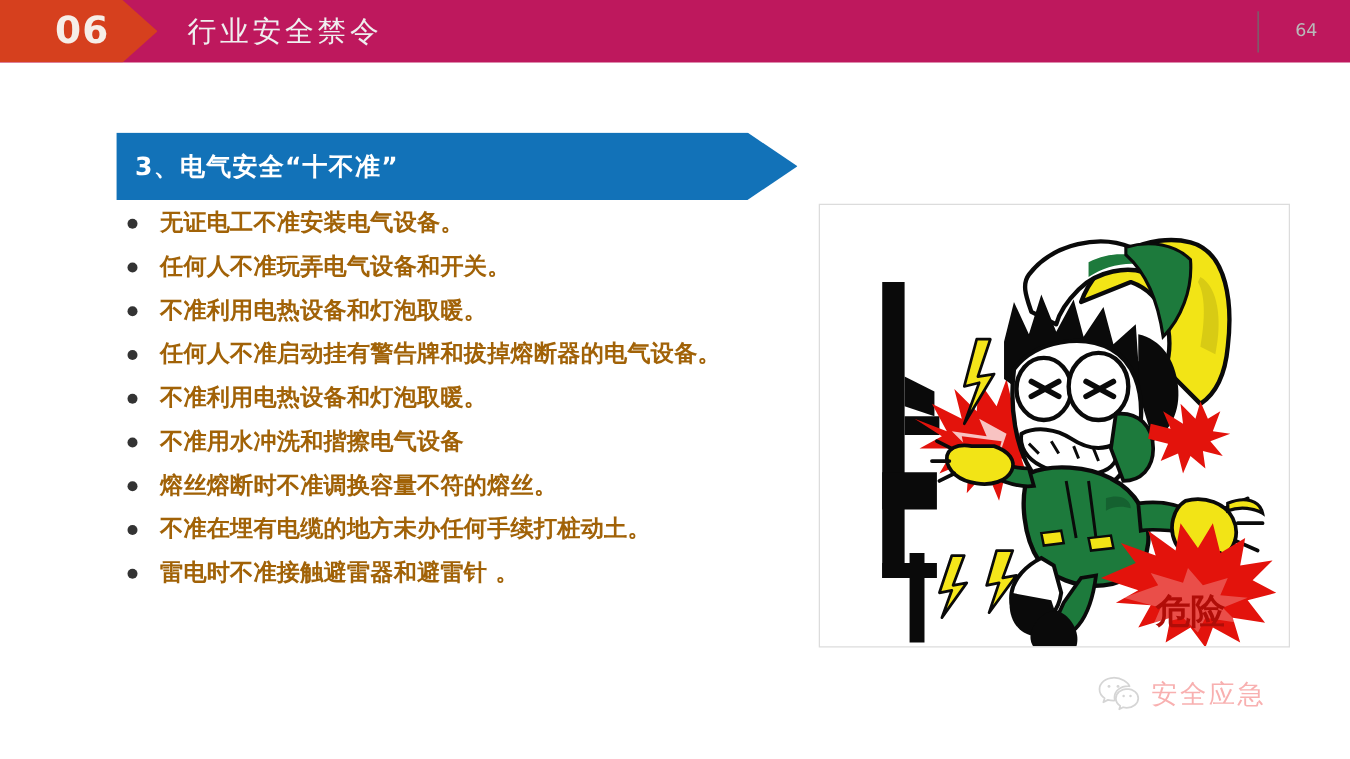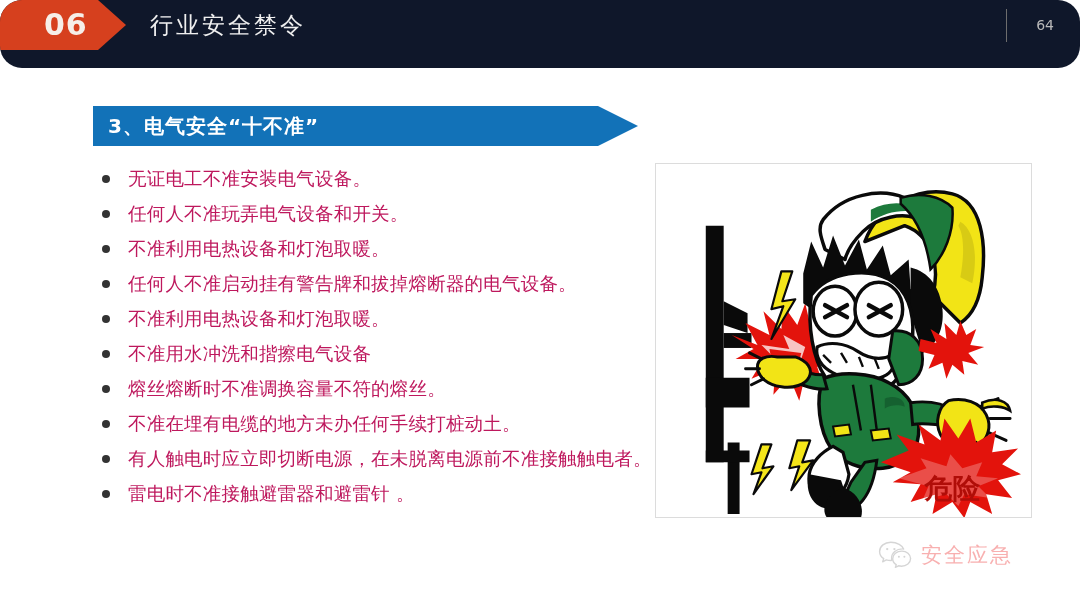--- a/index.html
+++ b/index.html
@@ -13,24 +13,23 @@
     position: relative;
     overflow: hidden;
     font-family: "DejaVu Sans", "Liberation Sans", sans-serif;
   }
 
   
   .header {
     position: absolute;
     left: 0; top: 0;
     width: 1080px;
-    height: 68px;
-    background: #0f172a;
+    height: 50px;
+    background: #be185d;
     overflow: hidden;
-    border-radius: 22px;
   }
   .header-number-block {
     position: absolute;
     left: 0; top: 0;
     width: 126px;
     height: 50px;
     background: #d6401e;
     clip-path: polygon(0 0, 98px 0, 126px 50%, 98px 100%, 0 100%);
     display: flex;
     align-items: center;
@@ -74,21 +73,21 @@
     color: #b9b9b9;
     font-size: 14px;
   }
 
   
   .section-banner {
     position: absolute;
     left: 93px;
     top: 106px;
     width: 545px;
-    height: 40px;
+    height: 54px;
     background: #1272b8;
     clip-path: polygon(0 0, 505px 0, 545px 50%, 505px 100%, 0 100%);
     display: flex;
     align-items: center;
   }
   .section-banner-text {
     color: #ffffff;
     font-size: 20px;
     font-weight: bold;
     letter-spacing: 1px;
@@ -103,24 +102,25 @@
     top: 164px;
     width: 560px;
     margin: 0;
     padding: 0;
     list-style: none;
   }
   .bullet-item {
     position: relative;
     padding-left: 32px;
     margin-bottom: 6px;
-    color: #be185d;
+    color: #a16207;
     font-size: 18.5px;
     line-height: 29px;
     letter-spacing: 0.2px;
+    font-weight: bold;
   }
   .bullet-dot {
     position: absolute;
     left: 6px;
     top: 11px;
     width: 8px;
     height: 8px;
     border-radius: 50%;
     background: #333333;
   }
@@ -206,24 +206,20 @@
     <span class="bullet-dot"></span>
     <span>不准用水冲洗和揩擦电气设备</span>
   </li>
   <li class="bullet-item">
     <span class="bullet-dot"></span>
     <span>熔丝熔断时不准调换容量不符的熔丝。</span>
   </li>
   <li class="bullet-item">
     <span class="bullet-dot"></span>
     <span>不准在埋有电缆的地方未办任何手续打桩动土。</span>
-  </li>
-  <li class="bullet-item">
-    <span class="bullet-dot"></span>
-    <span>有人触电时应立即切断电源，在未脱离电源前不准接触触电者。</span>
   </li>
   <li class="bullet-item">
     <span class="bullet-dot"></span>
     <span>雷电时不准接触避雷器和避雷针 。</span>
   </li>
 </ul>
 
 <div class="illustration-frame">
   <svg class="illustration-svg" viewBox="0 0 357 355" xmlns="http://www.w3.org/2000/svg">
     <rect x="0" y="0" width="357" height="355" fill="#ffffff"></rect>

